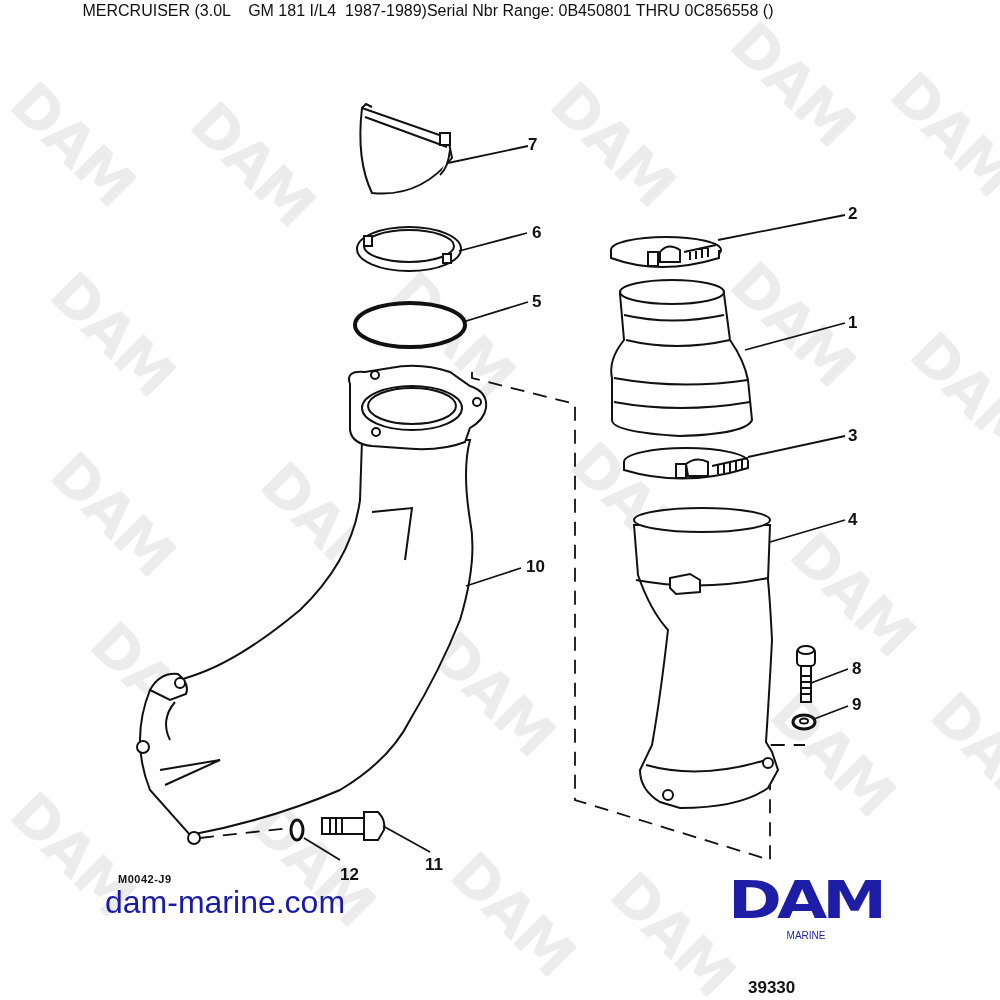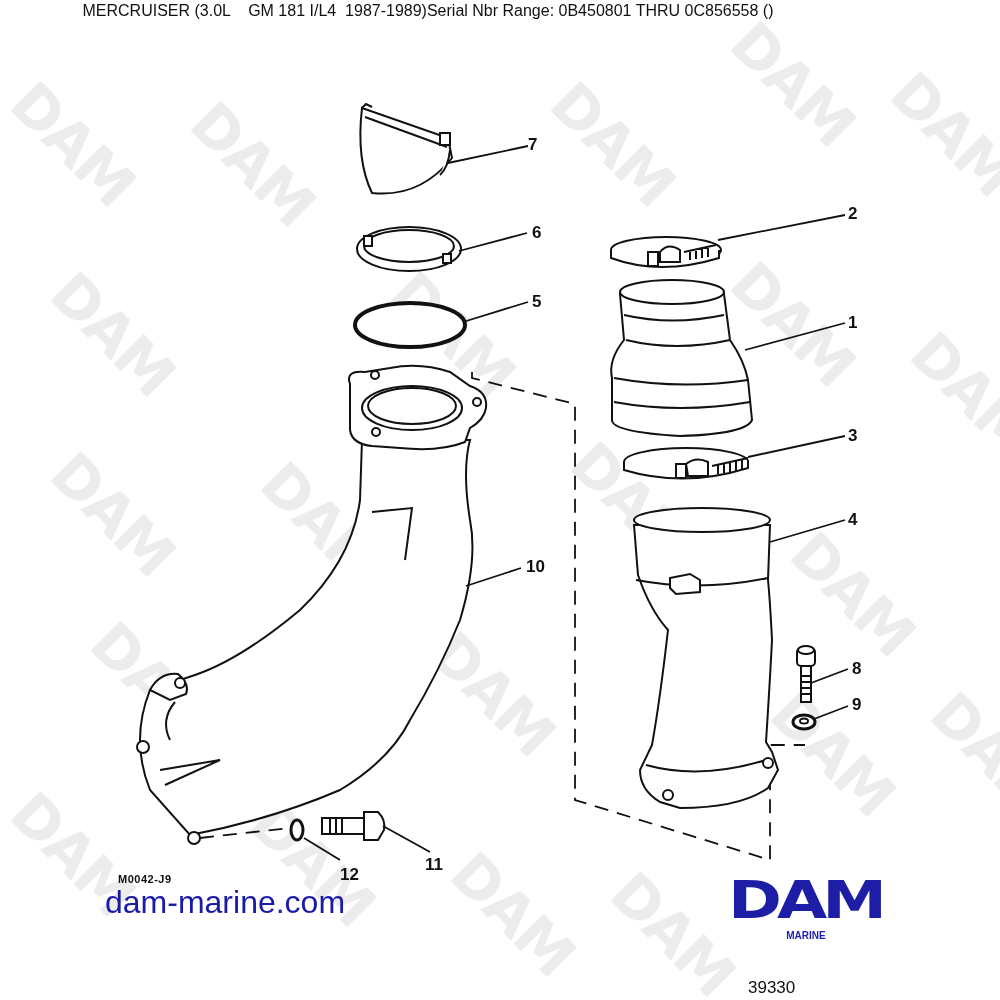--- a/index.html
+++ b/index.html
@@ -14,23 +14,23 @@
   .callout { font-family: "Liberation Sans Narrow", "Liberation Sans", sans-serif; font-weight: bold;
              font-size: 17px; fill: #111; }
   #figure-code { position: absolute; left: 118px; top: 873px; font-size: 11px; font-weight: bold;
                  color: #111; letter-spacing: 0.5px; }
   #site-link { position: absolute; left: 105px; top: 884px; font-size: 32px; color: #1a1aa8;
                text-decoration: none; }
   #logo { position: absolute; left: 728px; top: 874px; width: 172px; }
   #logo-text { font-family: "DejaVu Sans", sans-serif; font-weight: bold; font-size: 52px;
                color: #1d1da6; letter-spacing: -4px; line-height: 52px; transform: scaleX(1.25);
                transform-origin: left; display: block; }
-  #logo-sub { display: block; text-align: center; font-size: 10px; font-weight: bold; color: #1d1da6;
+  #logo-sub { display: block; text-align: center; font-size: 10px; font-weight: normal; color: #1d1da6;
               margin-top: 4px; margin-left: -16px; }
-  #diagram-number { position: absolute; left: 748px; top: 978px; font-size: 17px; font-weight: normal;
+  #diagram-number { position: absolute; left: 748px; top: 978px; font-size: 17px; font-weight: bold;
                     color: #111; }
   .part path, .part ellipse, .part rect, .part line, .part circle { fill: #fff; stroke: #111; stroke-width: 2; }
   .leader { stroke: #111; stroke-width: 1.8; fill: none; }
   .dash { stroke: #111; stroke-width: 1.8; fill: none; stroke-dasharray: 14 9; }
 </style>
 </head>
 <body>
 
 <div id="watermarks">
   <div class="wm" style="left:0px;top:110px;">DAM</div>

